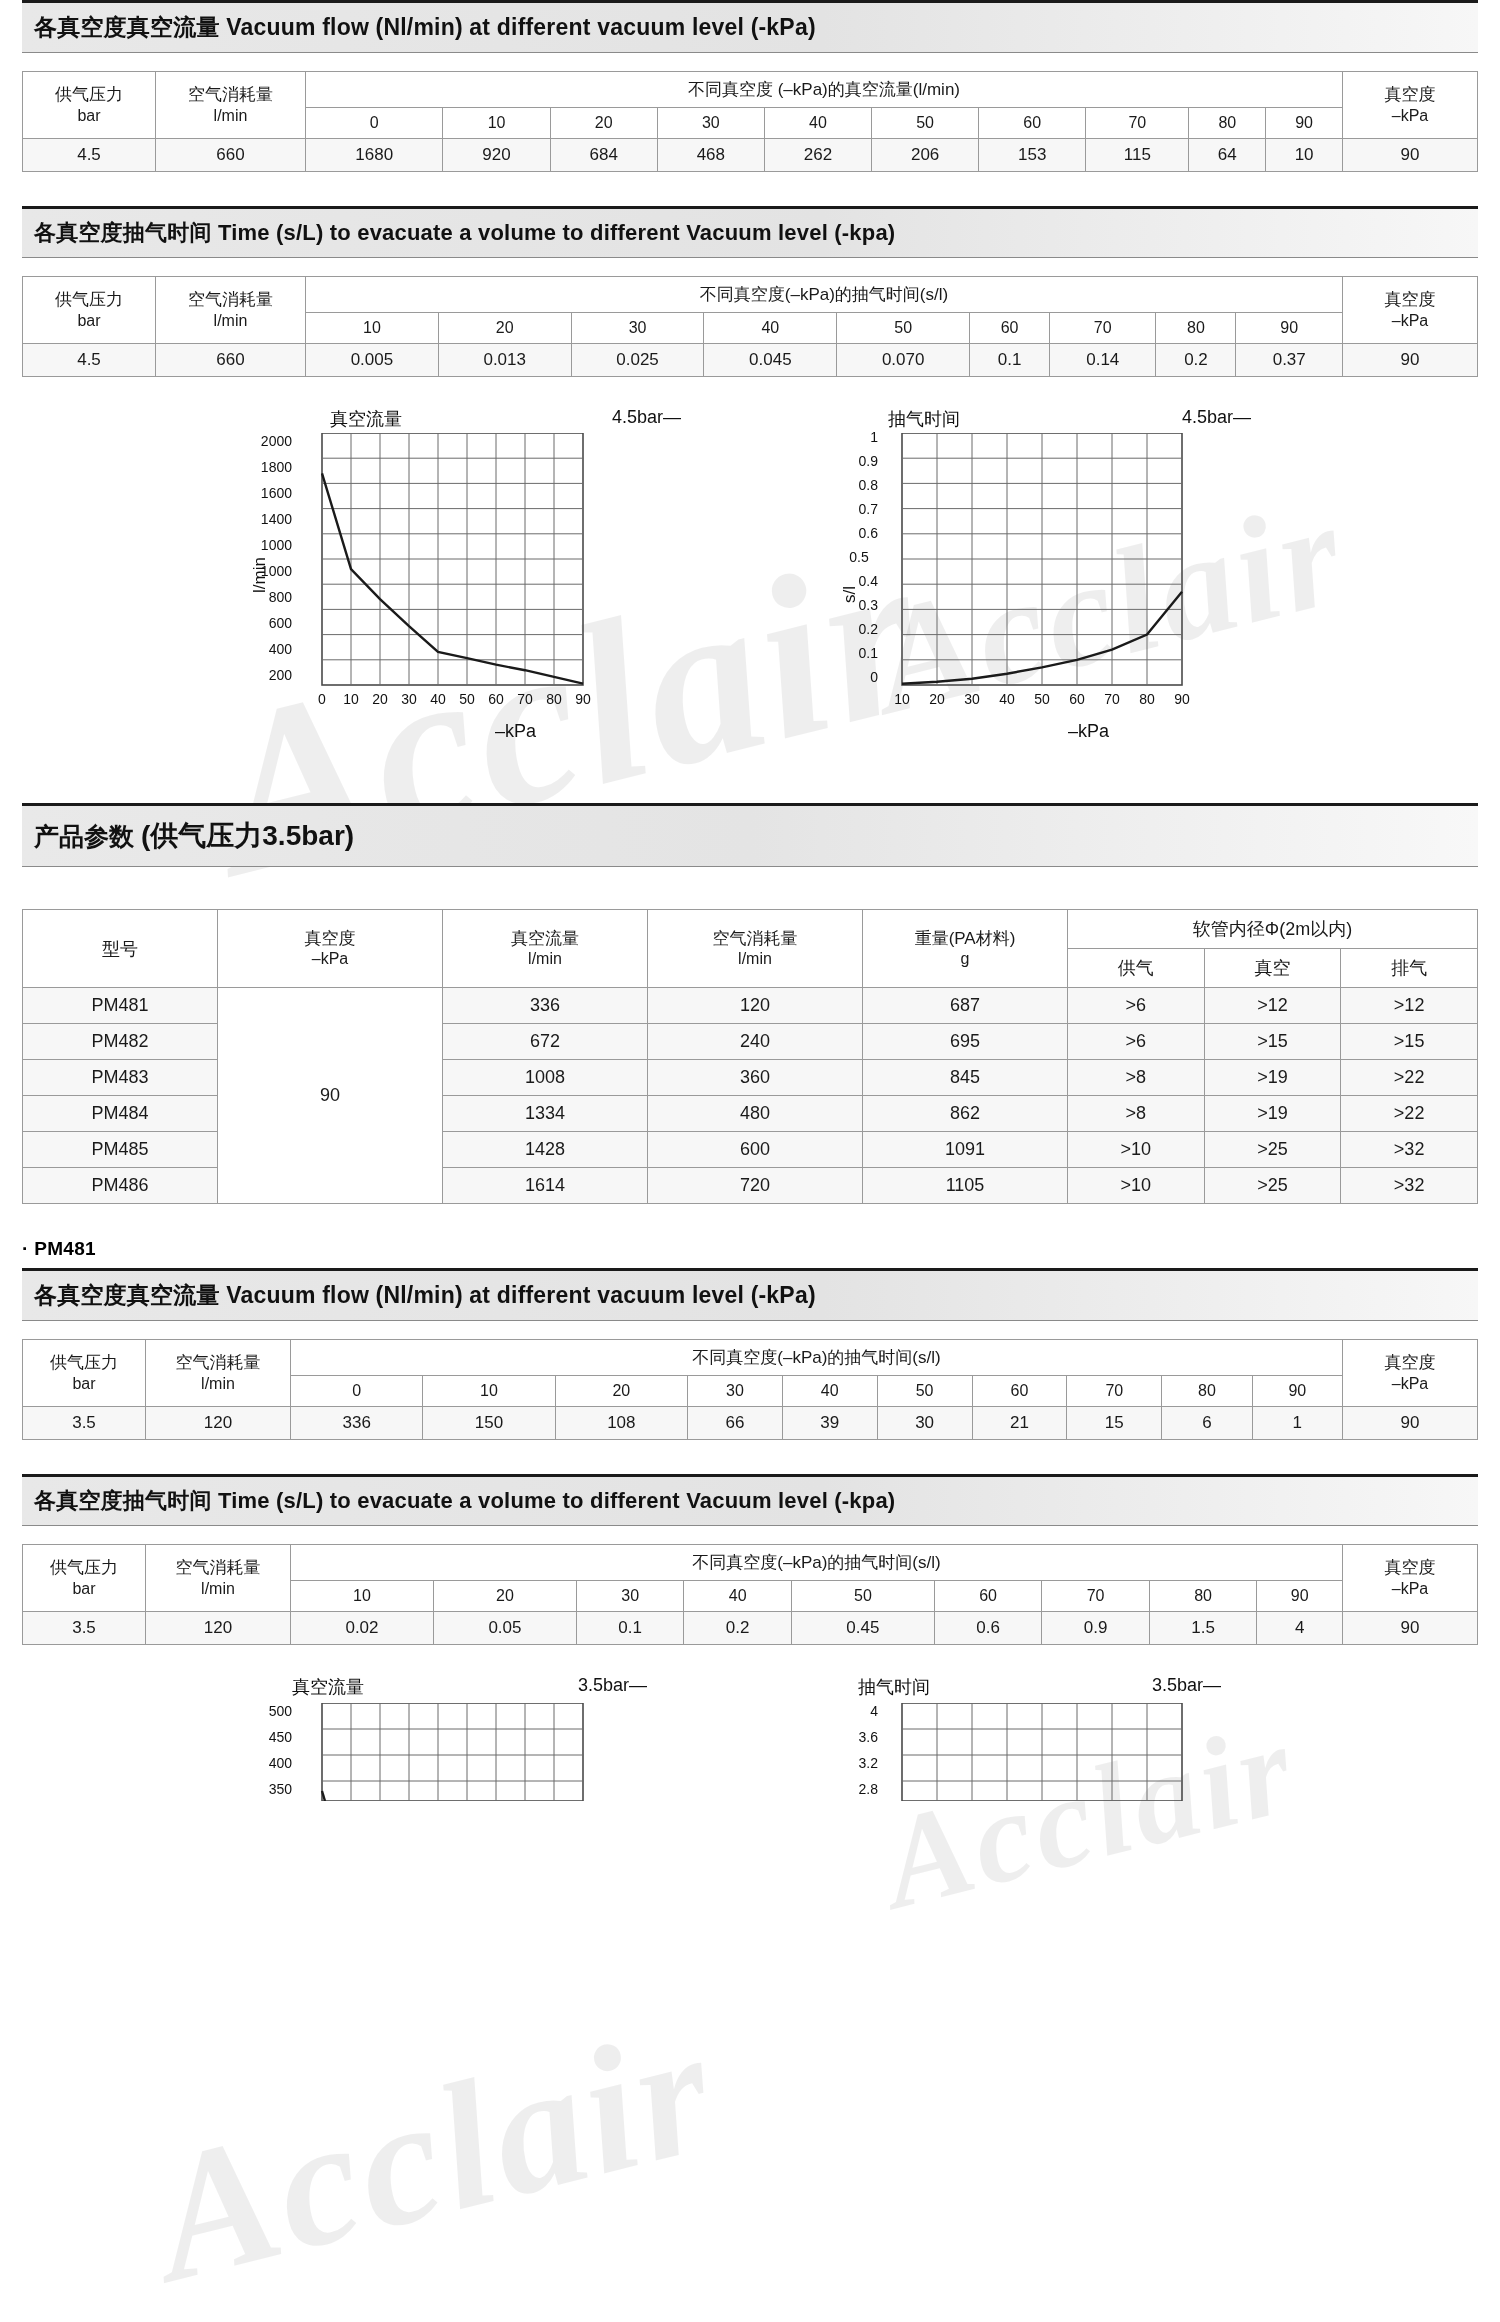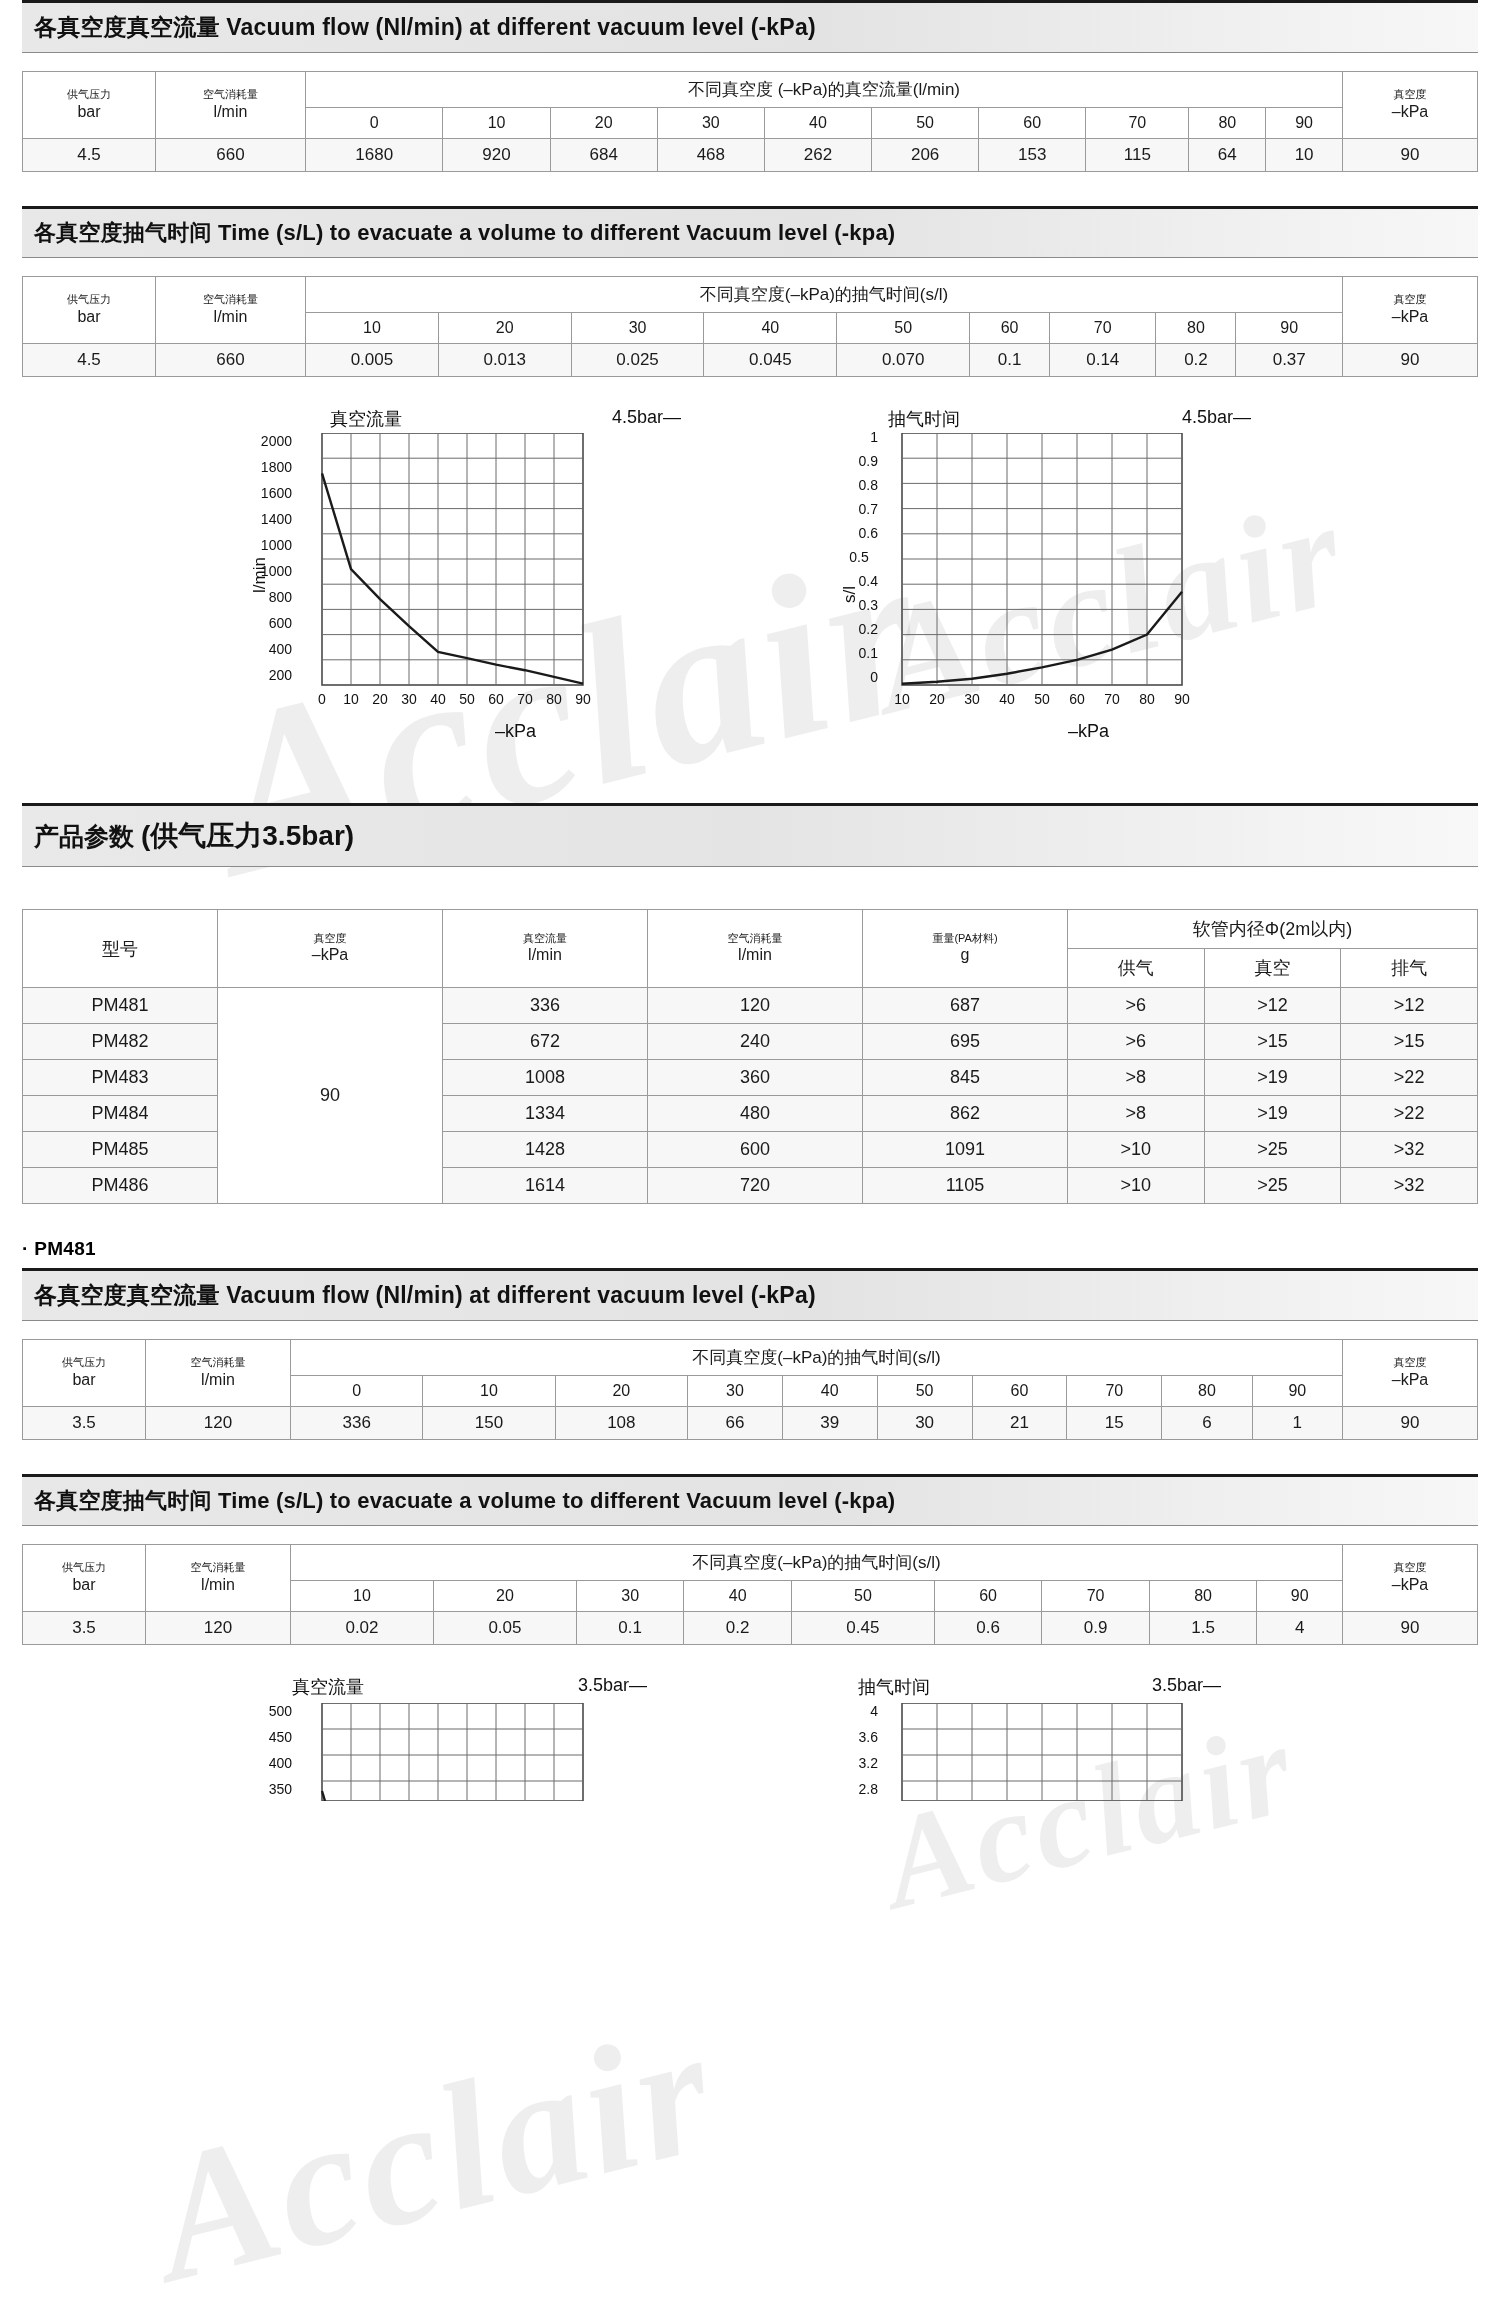--- a/index.html
+++ b/index.html
@@ -73,21 +73,21 @@
     border: 1px solid #9a9a9a;
     text-align: center;
     padding: 6px 2px;
     font-weight: normal;
     color: #1a1a1a;
     background-clip: padding-box;
   }
   table.t thead th { background: rgba(255,255,255,0.0); }
   table.t .hdr2 { font-size: 16px; }
   table.t tbody td { background: rgba(240,240,240,0.55); }
-  .cn { display:block; font-size: 11px; line-height: 1.25; }
+  .cn { display:block; font-size: 17px; line-height: 1.25; }
   .en { display:block; font-size: 16px; line-height: 1.25; }
 
   
   .charts {
     position: relative;
     margin: 26px 0 0 0;
     height: 370px;
   }
   .chart-box { position: absolute; }
   .chart-title {

